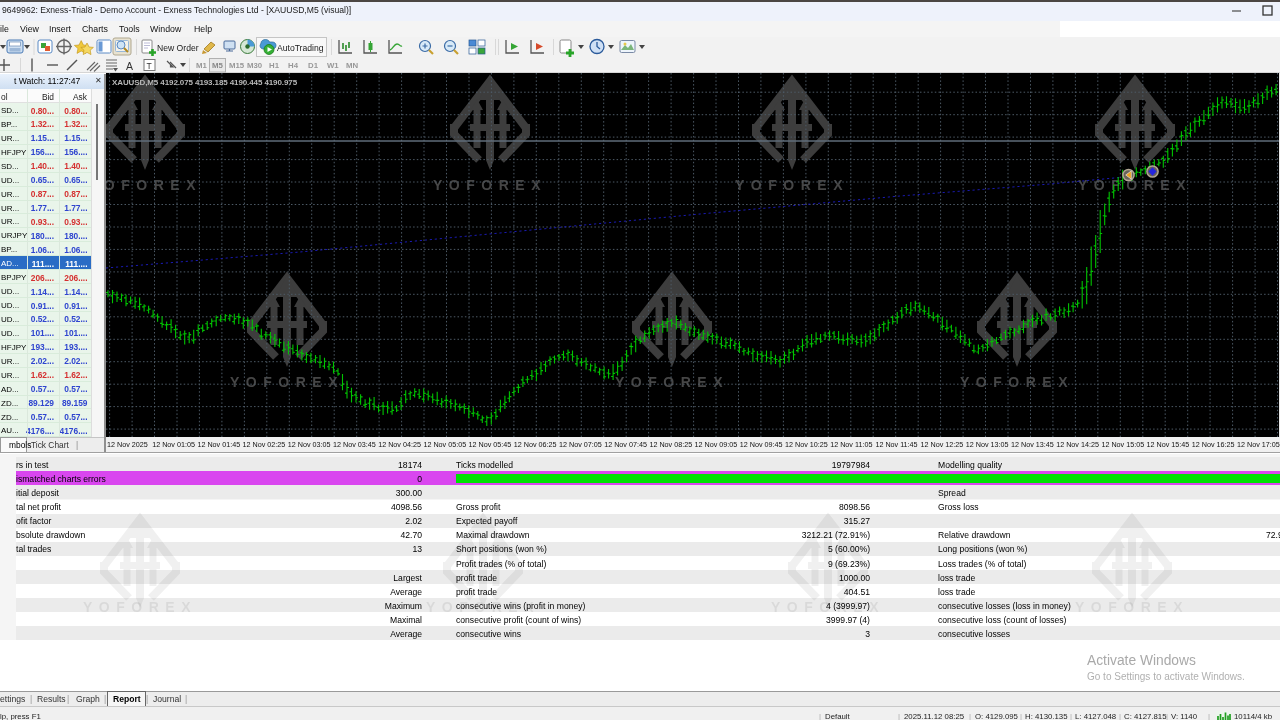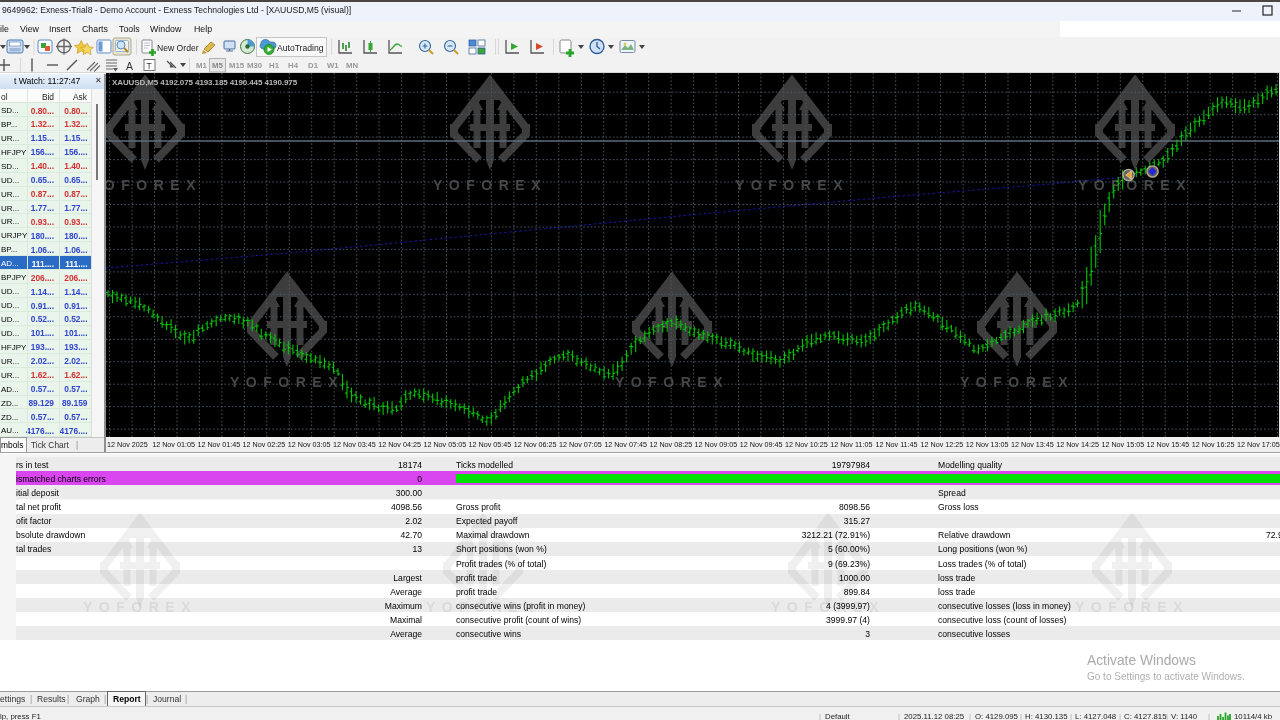--- a/index.html
+++ b/index.html
@@ -20,21 +20,21 @@
 .mwrow span.v1 { position:absolute; right:37px; top:2.5px; font-size:8.4px; font-weight:bold; }
 .mwrow span.v2 { position:absolute; right:3.5px; top:2.5px; font-size:8.4px; font-weight:bold; }
 .rv { color:#d53030; } .bv { color:#2f45cf; } .wv { color:#fff; }
 .sel { background:#2a6cc5; }
 .sel .sym { color:#fff !important; }
 #mwvline1 { left:26.5px; top:89px; width:1px; height:348px; background:#dbe8dc; }
 #mwvline2 { left:58.5px; top:89px; width:1px; height:348px; background:#dbe8dc; }
 #mwscroll { left:91px; top:89px; width:13px; height:348px; background:#f6f6f6; border-left:1px solid #ddd; }
 #mwthumb { left:96px; top:104px; width:2px; height:76px; background:#777; }
 #mwtabs { left:0; top:437px; width:104px; height:15px; background:#ededed; border-top:1px solid #c5c5c5; }
-#mwtab1 { left:0; top:437px; width:27px; height:15px; background:#fafafa; border:1px solid #999; border-bottom:none; font-size:8.4px; color:#000; padding:2px 0 0 0; }
+#mwtab1 { left:0; top:437px; width:27px; height:15px; background:#fafafa; border:1px solid #999; border-bottom:none; font-size:8.4px; color:#000; padding:2px 0 0 8px; }
 #mwtab2 { left:31px; top:440px; font-size:8.4px; color:#333; }
 #mwtabsep { left:76px; top:440px; font-size:8.4px; color:#888; }
 #splitter { left:104px; top:74px; width:2px; height:378px; background:#8f8f8f; }
 #axis { left:106px; top:437px; width:1174px; height:15px; background:#f0f0f0; overflow:hidden; }
 .axl { position:absolute; top:3px; font-size:7.2px; color:#111; white-space:nowrap; }
 #repsep { left:0; top:452px; width:1280px; height:1px; background:#a0a0a0; }
 #repsep2 { left:0; top:453px; width:1280px; height:1px; background:#fff; }
 #report { left:0; top:454px; width:1280px; height:186px; background:#f5f5f5; }
 .reprow { position:absolute; left:16px; width:1280px; height:14.07px; }
 .reprow span { position:absolute; top:2.8px; font-size:8.6px; color:#000; white-space:nowrap; }
@@ -506,21 +506,21 @@
   </div>
 <div class="reprow abs" style="top:569.9px;background:#ebebeb">
     <span class="rv1">Largest</span>
     <span class="rl2">profit trade</span>
     <span class="rv2">1000.00</span>
     <span class="rl3">loss trade</span>
   </div>
 <div class="reprow abs" style="top:583.9px;background:#ffffff">
     <span class="rv1">Average</span>
     <span class="rl2">profit trade</span>
-    <span class="rv2">899.84</span>
+    <span class="rv2">404.51</span>
     <span class="rl3">loss trade</span>
   </div>
 <div class="reprow abs" style="top:598.0px;background:#ebebeb">
     <span class="rv1">Maximum</span>
     <span class="rl2">consecutive wins (profit in money)</span>
     <span class="rv2">4 (3999.97)</span>
     <span class="rl3">consecutive losses (loss in money)</span>
     <span class="rv3" style="left:1266px">3 (-</span>
   </div>
 <div class="reprow abs" style="top:612.1px;background:#ffffff">

